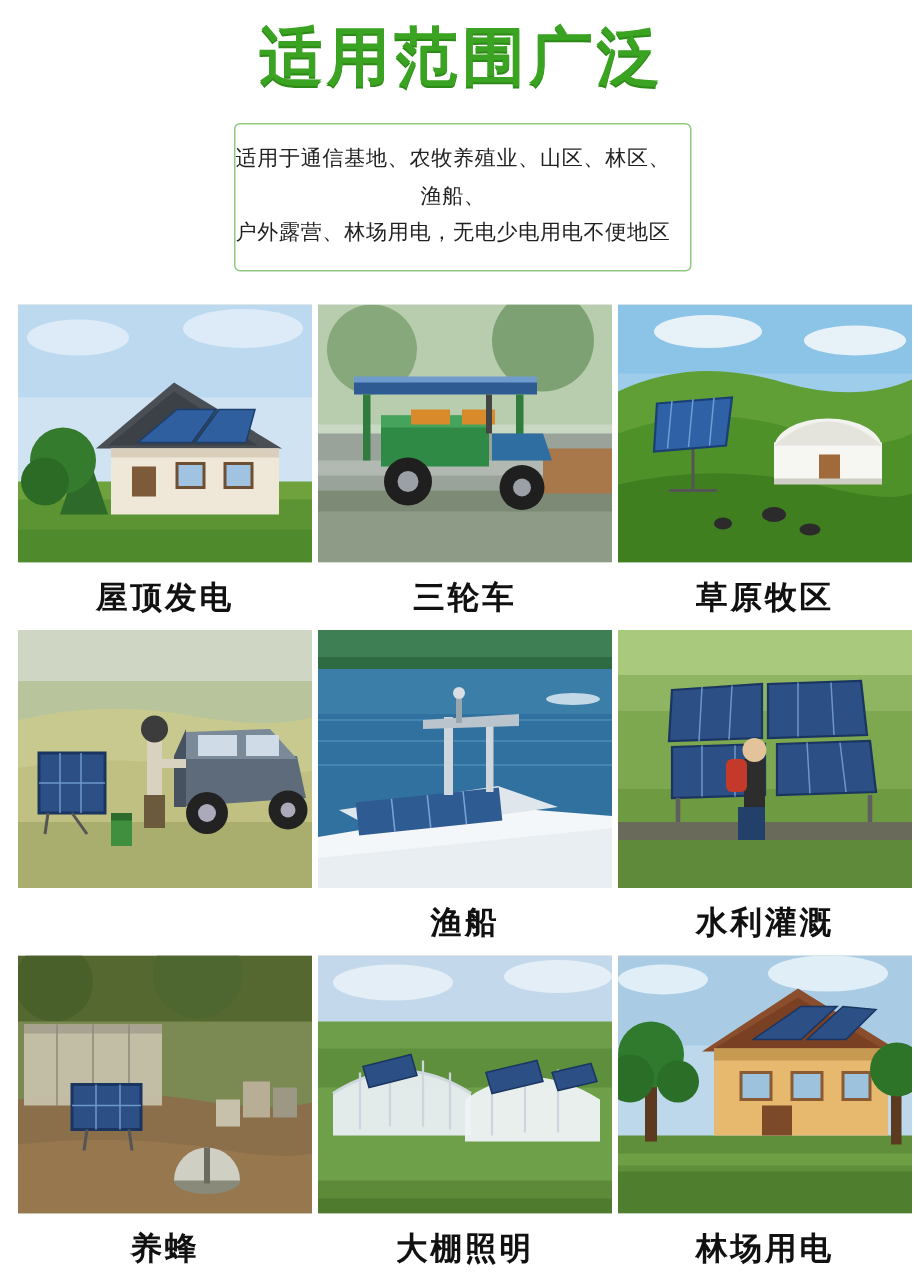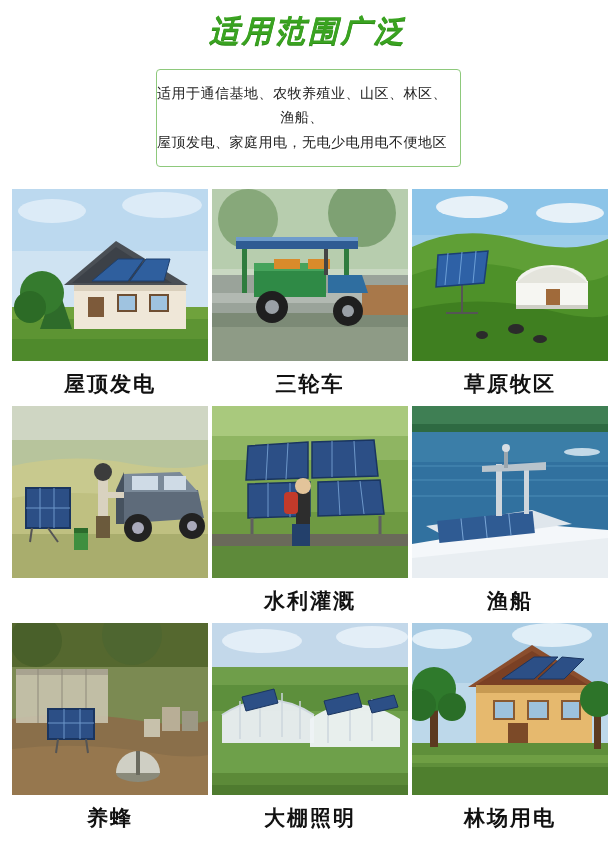--- a/index.html
+++ b/index.html
@@ -14,28 +14,27 @@
     overflow: hidden;
   }
   .page {
     position: relative;
     width: 616px;
     height: 849px;
     box-sizing: border-box;
   }
   .title {
     text-align: center;
-    font-size: 30px;
+    font-size: 42px;
     font-weight: bold;
     color: #3aa321;
     letter-spacing: 3px;
     margin-top: 14px;
     line-height: 1.15;
     text-shadow: 0 1px 0 #2e8a18;
-    font-style: italic;
   }
   .subtitle-box {
     width: 305px;
     margin: 20px auto 0 auto;
     border: 1px solid #8ec97c;
     border-radius: 4px;
     padding: 11px 12px 12px 0;
     box-sizing: border-box;
     background: #ffffff;
   }
@@ -81,21 +80,21 @@
 </style>
 </head>
 <body>
 
 <div class="page">
 
   <div class="title">适用范围广泛</div>
 
   <div class="subtitle-box">
     <div class="subtitle-line">适用于通信基地、农牧养殖业、山区、林区、渔船、</div>
-    <div class="subtitle-line">屋顶发电、家庭用电，无电少电用电不便地区</div>
+    <div class="subtitle-line">户外露营、林场用电，无电少电用电不便地区</div>
   </div>
 
   <div class="grid">
 
     <div class="cell">
       <div class="photo">
         <svg width="196" height="172" viewBox="0 0 196 172">
           <rect x="0" y="0" width="196" height="172" fill="#cfe3f2"></rect>
           <rect x="0" y="0" width="196" height="62" fill="#bcd9ef"></rect>
           <ellipse cx="40" cy="22" rx="34" ry="12" fill="#dcebf7"></ellipse>
@@ -228,20 +227,55 @@
           </g>
           <rect x="62" y="126" width="14" height="18" fill="#3f8f3f"></rect>
           <rect x="62" y="122" width="14" height="5" fill="#2b6b2b"></rect>
         </svg>
       </div>
     </div>
 
     <div class="cell">
       <div class="photo">
         <svg width="196" height="172" viewBox="0 0 196 172">
+          <rect x="0" y="0" width="196" height="172" fill="#2f6fa0"></rect>
+          <rect x="0" y="0" width="196" height="26" fill="#3f7f54"></rect>
+          <rect x="0" y="18" width="196" height="10" fill="#2e6a42"></rect>
+          <rect x="0" y="26" width="196" height="146" fill="#31719f"></rect>
+          <rect x="0" y="26" width="196" height="30" fill="#3b7ea8"></rect>
+          <g stroke="#5fa0c8" stroke-width="1" opacity="0.6">
+            <line x1="0" y1="60" x2="196" y2="60"></line>
+            <line x1="0" y1="74" x2="196" y2="74"></line>
+            <line x1="0" y1="90" x2="196" y2="90"></line>
+          </g>
+          <g>
+            <path d="M0 150 L196 128 L196 172 L0 172 Z" fill="#e9eef2"></path>
+            <path d="M0 138 L120 118 L196 124 L196 132 L0 152 Z" fill="#f4f7fa"></path>
+            <path d="M14 120 L120 104 L160 118 L40 134 Z" fill="#dfe6ec"></path>
+            <rect x="26" y="110" width="96" height="22" fill="#2f5b93" transform="rotate(-6 74 121)"></rect>
+            <g stroke="#7aa6d6" stroke-width="1" transform="rotate(-6 74 121)">
+              <line x1="50" y1="110" x2="50" y2="132"></line>
+              <line x1="74" y1="110" x2="74" y2="132"></line>
+              <line x1="98" y1="110" x2="98" y2="132"></line>
+            </g>
+            <rect x="84" y="58" width="6" height="52" fill="#cfd6dc"></rect>
+            <rect x="112" y="62" width="5" height="46" fill="#cfd6dc"></rect>
+            <path d="M70 60 L134 56 L134 64 L70 66 Z" fill="#b9c4cc"></path>
+            <rect x="92" y="44" width="4" height="18" fill="#9aa6ae"></rect>
+            <circle cx="94" cy="42" r="4" fill="#d8dee3"></circle>
+          </g>
+          <ellipse cx="170" cy="46" rx="18" ry="4" fill="#e6f0f6" opacity="0.8"></ellipse>
+        </svg>
+      </div>
+      <div class="cell-label">渔船</div>
+    </div>
+
+    <div class="cell">
+      <div class="photo">
+        <svg width="196" height="172" viewBox="0 0 196 172">
           <rect x="0" y="0" width="196" height="172" fill="#8fae5e"></rect>
           <rect x="0" y="0" width="196" height="36" fill="#a9c97d"></rect>
           <rect x="0" y="30" width="196" height="28" fill="#8fb562"></rect>
           <rect x="0" y="54" width="196" height="60" fill="#7da84f"></rect>
           <rect x="0" y="106" width="196" height="66" fill="#6e9a42"></rect>
           <g fill="#2c4f86" stroke="#1a3560" stroke-width="1.5">
             <polygon points="36,40 96,36 96,72 34,74"></polygon>
             <polygon points="100,36 162,34 166,70 100,72"></polygon>
             <polygon points="106,76 168,74 172,108 106,110"></polygon>
             <polygon points="36,78 98,76 98,110 36,112"></polygon>
@@ -265,55 +299,20 @@
           <rect x="0" y="140" width="196" height="32" fill="#5e8a3a"></rect>
           <g>
             <rect x="84" y="86" width="14" height="34" fill="#2d2d2d"></rect>
             <rect x="80" y="118" width="18" height="22" fill="#23406b"></rect>
             <circle cx="91" cy="80" r="8" fill="#e3c49a"></circle>
             <rect x="72" y="86" width="14" height="22" rx="4" fill="#c33a2a"></rect>
           </g>
         </svg>
       </div>
       <div class="cell-label">水利灌溉</div>
-    </div>
-
-    <div class="cell">
-      <div class="photo">
-        <svg width="196" height="172" viewBox="0 0 196 172">
-          <rect x="0" y="0" width="196" height="172" fill="#2f6fa0"></rect>
-          <rect x="0" y="0" width="196" height="26" fill="#3f7f54"></rect>
-          <rect x="0" y="18" width="196" height="10" fill="#2e6a42"></rect>
-          <rect x="0" y="26" width="196" height="146" fill="#31719f"></rect>
-          <rect x="0" y="26" width="196" height="30" fill="#3b7ea8"></rect>
-          <g stroke="#5fa0c8" stroke-width="1" opacity="0.6">
-            <line x1="0" y1="60" x2="196" y2="60"></line>
-            <line x1="0" y1="74" x2="196" y2="74"></line>
-            <line x1="0" y1="90" x2="196" y2="90"></line>
-          </g>
-          <g>
-            <path d="M0 150 L196 128 L196 172 L0 172 Z" fill="#e9eef2"></path>
-            <path d="M0 138 L120 118 L196 124 L196 132 L0 152 Z" fill="#f4f7fa"></path>
-            <path d="M14 120 L120 104 L160 118 L40 134 Z" fill="#dfe6ec"></path>
-            <rect x="26" y="110" width="96" height="22" fill="#2f5b93" transform="rotate(-6 74 121)"></rect>
-            <g stroke="#7aa6d6" stroke-width="1" transform="rotate(-6 74 121)">
-              <line x1="50" y1="110" x2="50" y2="132"></line>
-              <line x1="74" y1="110" x2="74" y2="132"></line>
-              <line x1="98" y1="110" x2="98" y2="132"></line>
-            </g>
-            <rect x="84" y="58" width="6" height="52" fill="#cfd6dc"></rect>
-            <rect x="112" y="62" width="5" height="46" fill="#cfd6dc"></rect>
-            <path d="M70 60 L134 56 L134 64 L70 66 Z" fill="#b9c4cc"></path>
-            <rect x="92" y="44" width="4" height="18" fill="#9aa6ae"></rect>
-            <circle cx="94" cy="42" r="4" fill="#d8dee3"></circle>
-          </g>
-          <ellipse cx="170" cy="46" rx="18" ry="4" fill="#e6f0f6" opacity="0.8"></ellipse>
-        </svg>
-      </div>
-      <div class="cell-label">渔船</div>
     </div>
 
     <div class="cell">
       <div class="photo">
         <svg width="196" height="172" viewBox="0 0 196 172">
           <rect x="0" y="0" width="196" height="172" fill="#6f7f4a"></rect>
           <rect x="0" y="0" width="196" height="50" fill="#55682f"></rect>
           <circle cx="24" cy="18" r="26" fill="#49602a"></circle>
           <circle cx="120" cy="12" r="30" fill="#4e6630"></circle>
           <rect x="0" y="44" width="196" height="60" fill="#7b8a52"></rect>

